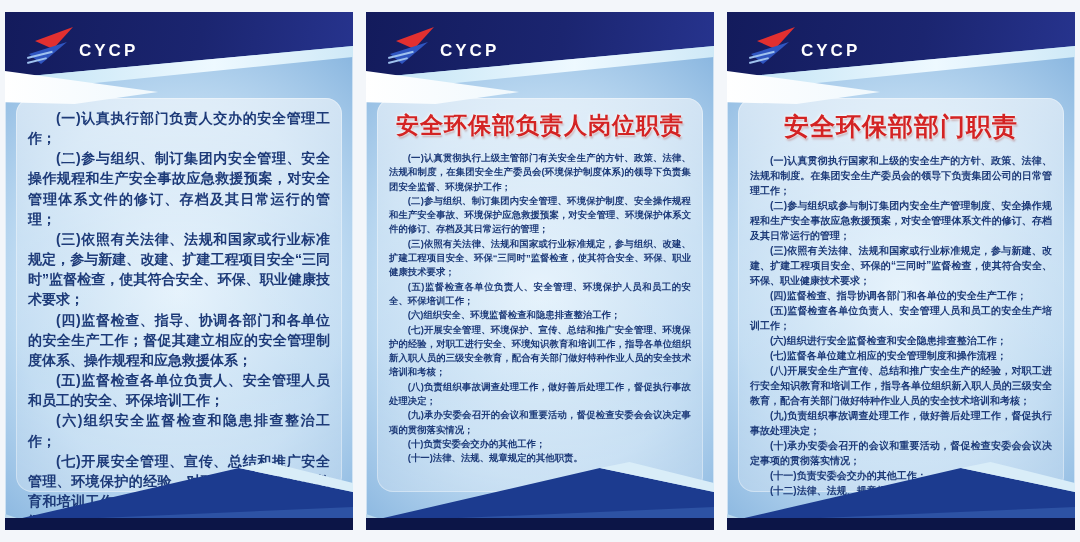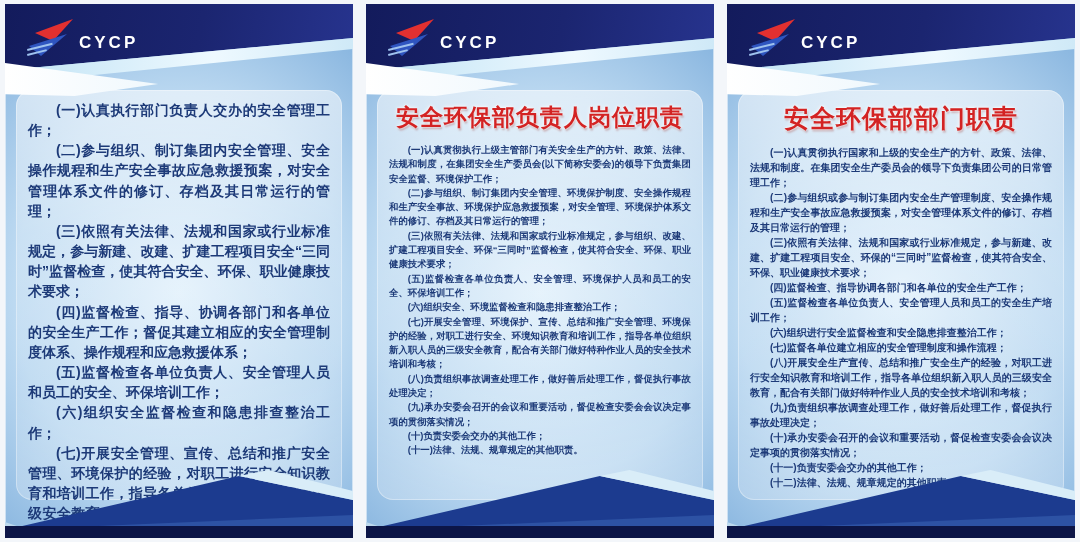--- a/index.html
+++ b/index.html
@@ -2,21 +2,21 @@
 <html><head>
 <meta charset="utf-8">
 <style>
   html,body{margin:0;padding:0;}
   body{
     width:1080px;height:542px;overflow:hidden;
     background:#f3f6fa;
     font-family:"Liberation Sans","DejaVu Sans",sans-serif;
   }
   .board{
-    display:flex;gap:13px;padding:4px 5px;box-sizing:border-box;
+    display:flex;gap:13px;padding:12px 5px;box-sizing:border-box;
     width:1080px;height:542px;
   }
   .panel{
     position:relative;flex:1 1 0;overflow:hidden;
     background:radial-gradient(125% 95% at 50% 54%,
       #e1f0fb 0%, #bcd9f1 38%, #7fafdc 68%, #3a6db6 92%, #2a54a0 100%);
     box-shadow:inset 0 0 0 1px rgba(255,255,255,.55);
   }
   
   .head{position:absolute;top:0;left:0;right:0;height:92px;z-index:3;}
@@ -120,21 +120,21 @@
           <polygon points="6,30 44,18 18,40" fill="#2f55c0"></polygon>
           <rect x="4" y="33" width="26" height="2" fill="#9fc2ee" transform="rotate(-14 4 33)"></rect>
           <rect x="4" y="38" width="20" height="2" fill="#9fc2ee" transform="rotate(-14 4 38)"></rect>
         </svg>
         <span class="logo-text">CYCP</span>
       </div>
     </div>
     <div class="card">
       <h1 class="title">安全环保部负责人岗位职责</h1>
       <div class="duties">
-          <p class="item">(一)认真贯彻执行上级主管部门有关安全生产的方针、政策、法律、法规和制度，在集团安全生产委员会(以下简称安委会)的领导下负责集团安全监督、环境保护工作；</p>
+          <p class="item">(一)认真贯彻执行上级主管部门有关安全生产的方针、政策、法律、法规和制度，在集团安全生产委员会(环境保护制度体系)的领导下负责集团安全监督、环境保护工作；</p>
           <p class="item">(二)参与组织、制订集团内安全管理、环境保护制度、安全操作规程和生产安全事故、环境保护应急救援预案，对安全管理、环境保护体系文件的修订、存档及其日常运行的管理；</p>
           <p class="item">(三)依照有关法律、法规和国家或行业标准规定，参与组织、改建、扩建工程项目安全、环保“三同时”监督检查，使其符合安全、环保、职业健康技术要求；</p>
           <p class="item">(五)监督检查各单位负责人、安全管理、环境保护人员和员工的安全、环保培训工作；</p>
           <p class="item">(六)组织安全、环境监督检查和隐患排查整治工作；</p>
           <p class="item">(七)开展安全管理、环境保护、宣传、总结和推广安全管理、环境保护的经验，对职工进行安全、环境知识教育和培训工作，指导各单位组织新入职人员的三级安全教育，配合有关部门做好特种作业人员的安全技术培训和考核；</p>
           <p class="item">(八)负责组织事故调查处理工作，做好善后处理工作，督促执行事故处理决定；</p>
           <p class="item">(九)承办安委会召开的会议和重要活动，督促检查安委会会议决定事项的贯彻落实情况；</p>
           <p class="item">(十)负责安委会交办的其他工作；</p>
           <p class="item">(十一)法律、法规、规章规定的其他职责。</p>
         </div>

